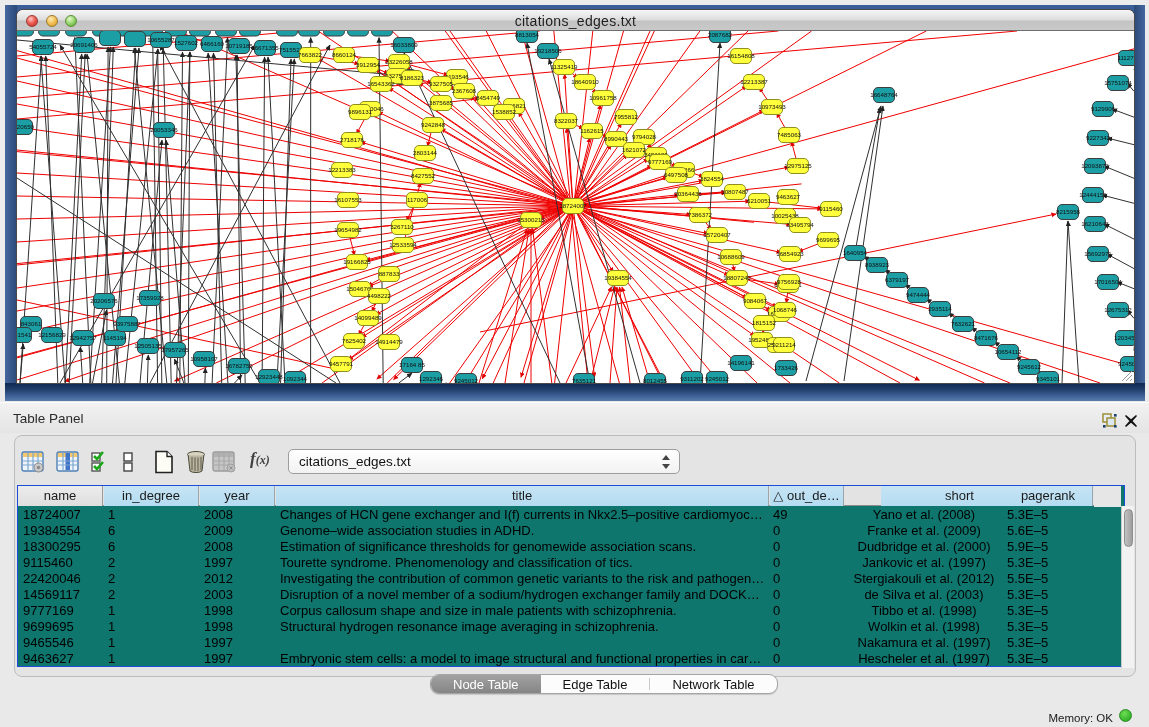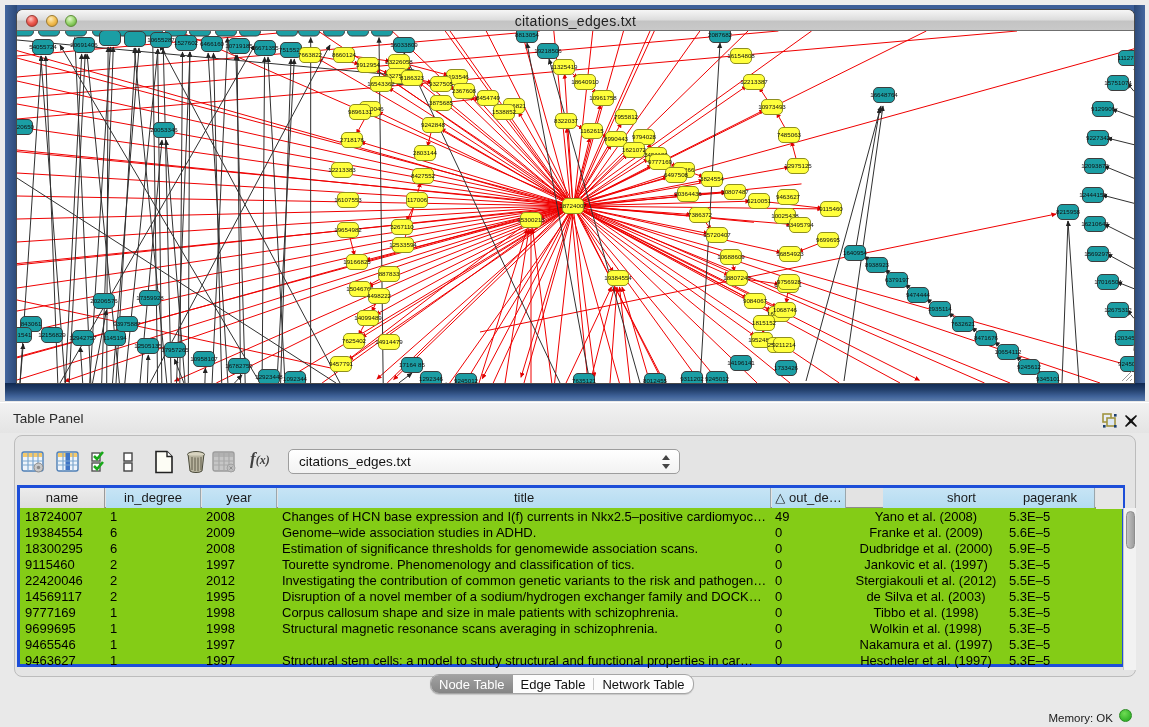--- a/index.html
+++ b/index.html
@@ -31,40 +31,40 @@
 #tphead .t { position:absolute; left:13px; top:8px; font-size:13.5px; color:#2b2b2b; }
 #well { position:absolute; left:14px; top:34px; width:1122px; height:242px;
   background:#e4e4e4; border:1px solid #bcbcbc; border-radius:8px; }
 
 #tbar { position:absolute; left:14px; top:44px; height:34px; }
 .ticon { position:absolute; top:5px; }
 #combo { position:absolute; left:288px; top:48px; width:392px; height:25px;
   background:linear-gradient(180deg,#ffffff,#f2f2f2); border:1px solid #9d9d9d; border-radius:5px; }
 #combo .t { position:absolute; left:10px; top:4px; font-size:13.5px; color:#111; }
 
-#tbl { position:absolute; left:17px; top:84px; width:1108px; height:182px; background:#84cc16;
-  border:3px solid #1d4ed8; }
+#tbl { position:absolute; left:17px; top:84px; width:1108px; height:182px; background:#0f766e;
+  border:1px solid #1d4ed8; }
 #thead { position:absolute; left:0; top:0; width:1103px; height:20px; background:#e3e3e3;
   border-bottom:1px solid #8c8c8c; font-size:13px; color:#1a1a1a; }
 .hc { position:absolute; top:0; height:20px; line-height:20px; text-align:center;
   border-right:1px solid #9aa6ac; background:linear-gradient(180deg,#c7e4f5,#b4dcf1); }
 .hc.gray { background:linear-gradient(180deg,#ececec,#dedede); border-right:1px solid #9a9a9a; }
 #tbody { position:absolute; left:0; top:20px; width:1103px; height:162px; padding-top:1px; font-size:13px; color:#000; }
 .trow { position:relative; height:16px; line-height:16px; white-space:nowrap; }
 .trow span { position:absolute; top:0; overflow:hidden; }
 .c0 { left:5px; width:80px; } .c1 { left:90px; width:80px; } .c2 { left:186px; width:60px; }
 .c3 { left:262px; width:488px; } .c4 { left:755px; width:60px; }
 .c5 { left:826px; width:160px; text-align:center; } .c6 { left:989px; width:100px; }
 #vscroll { position:absolute; left:1103px; top:20px; width:13px; height:162px; background:#f2f2f2; border-left:1px solid #c9c9c9; }
 #vthumb { position:absolute; left:1.5px; top:3px; width:9px; height:38px; background:linear-gradient(90deg,#c2c2c2,#9e9e9e); border-radius:5px; border:1px solid #8d8d8d; }
 
 #tabs { position:absolute; left:430px; top:273px; height:20px; display:flex;
   border:1px solid #a5a5a5; border-radius:9px; overflow:hidden; background:#fcfcfc;
   font-size:13.5px; box-shadow:0 1px 1px rgba(0,0,0,0.15); }
-#tabs div { padding:0 8px; line-height:19px; color:#111; font-size:13px; }
+#tabs div { padding:0 22px; line-height:19px; color:#111; font-size:13px; }
 #tabs .sel { background:linear-gradient(180deg,#a2a2a2,#858585); color:#fff; }
 #tabs .sep { padding:0; width:1px; background:#c9c9c9; margin:3px 0; }
 #mem { position:absolute; right:36px; top:311px; font-size:11.5px; color:#1a1a1a; }
 #memdot { position:absolute; right:17px; top:308px; width:13px; height:13px; border-radius:50%;
   background:radial-gradient(circle at 40% 32%, #6fdc54, #35b52a 70%); border:1px solid #2a8a22; }
 </style></head><body>
 <div id="root">
   <div id="desk"></div>
     <div id="deskL"></div>
     <div id="deskR"></div>
@@ -699,21 +699,21 @@
         <div class="hc" style="left:752px;width:74px;">△ out_de…</div>
         <div class="hc" style="left:835px;width:158px;margin-left:28px;">short</div>
         <div class="hc" style="left:986px;width:89px;">pagerank</div>
         <div style="position:absolute;left:1076px;top:0;width:27px;height:21px;background:#e6e6e6"></div>
       </div>
       <div id="tbody">
 <div class="trow">
 <span class="c0">18724007</span>
             <span class="c1">1</span>
             <span class="c2">2008</span>
-<span class="c3">Changes of HCN base expression and I(f) currents in Nkx2.5–positive cardiomyoc…</span>
+<span class="c3">Changes of HCN gene exchanger and I(f) currents in Nkx2.5–positive cardiomyoc…</span>
             <span class="c4">49</span>
             <span class="c5">Yano et al. (2008)</span>
             <span class="c6">5.3E–5</span>
           </div>
 <div class="trow">
 <span class="c0">19384554</span>
             <span class="c1">6</span>
             <span class="c2">2009</span>
 <span class="c3">Genome–wide association studies in ADHD.</span>
             <span class="c4">0</span>
@@ -743,57 +743,57 @@
             <span class="c1">2</span>
             <span class="c2">2012</span>
 <span class="c3">Investigating the contribution of common genetic variants to the risk and pathogen…</span>
             <span class="c4">0</span>
             <span class="c5">Stergiakouli et al. (2012)</span>
             <span class="c6">5.5E–5</span>
           </div>
 <div class="trow">
 <span class="c0">14569117</span>
             <span class="c1">2</span>
-            <span class="c2">1995</span>
+            <span class="c2">2003</span>
 <span class="c3">Disruption of a novel member of a sodium/hydrogen exchanger family and DOCK…</span>
             <span class="c4">0</span>
             <span class="c5">de Silva et al. (2003)</span>
             <span class="c6">5.3E–5</span>
           </div>
 <div class="trow">
 <span class="c0">9777169</span>
             <span class="c1">1</span>
             <span class="c2">1998</span>
 <span class="c3">Corpus callosum shape and size in male patients with schizophrenia.</span>
             <span class="c4">0</span>
             <span class="c5">Tibbo et al. (1998)</span>
             <span class="c6">5.3E–5</span>
           </div>
 <div class="trow">
 <span class="c0">9699695</span>
             <span class="c1">1</span>
             <span class="c2">1998</span>
-<span class="c3">Structural magnetic resonance scans averaging in schizophrenia.</span>
+<span class="c3">Structural hydrogen resonance image averaging in schizophrenia.</span>
             <span class="c4">0</span>
             <span class="c5">Wolkin et al. (1998)</span>
             <span class="c6">5.3E–5</span>
           </div>
 <div class="trow">
 <span class="c0">9465546</span>
             <span class="c1">1</span>
             <span class="c2">1997</span>
             <span class="c4">0</span>
             <span class="c5">Nakamura et al. (1997)</span>
             <span class="c6">5.3E–5</span>
           </div>
 <div class="trow">
 <span class="c0">9463627</span>
             <span class="c1">1</span>
             <span class="c2">1997</span>
-<span class="c3">Structural stem cells: a model to study structural and functional properties in car…</span>
+<span class="c3">Embryonic stem cells: a model to image structural and functional properties in car…</span>
             <span class="c4">0</span>
             <span class="c5">Hescheler et al. (1997)</span>
             <span class="c6">5.3E–5</span>
           </div>
       </div>
       <div id="vscroll">
           <div id="vthumb"></div>
         </div>
     </div>
     <div id="tabs">

